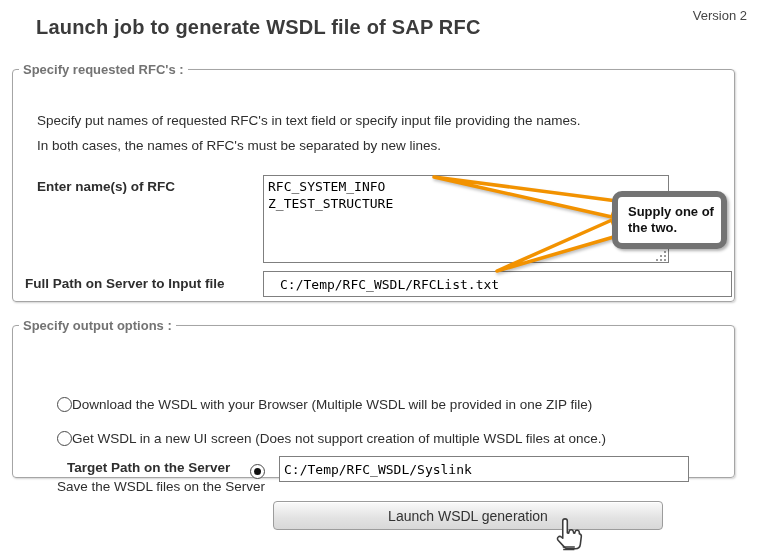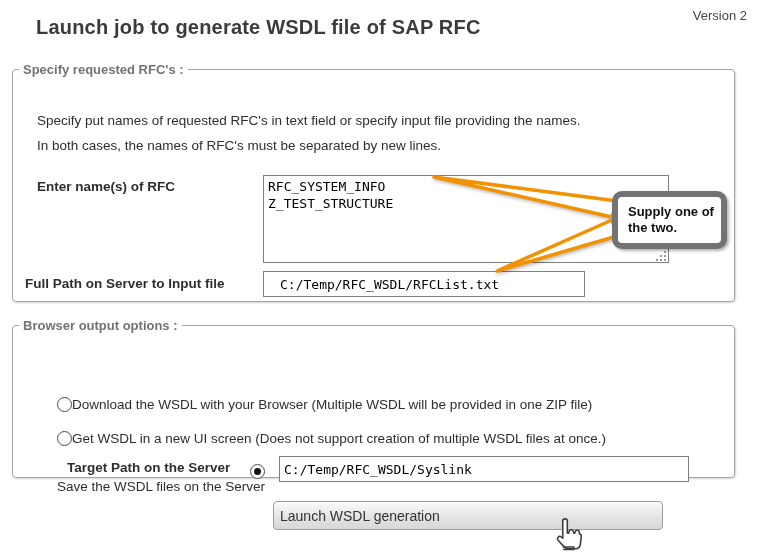--- a/index.html
+++ b/index.html
@@ -63,21 +63,21 @@
   }
   .callout .txt{font-size:13px;font-weight:bold;color:#111;padding-left:10px;line-height:16px;}
 
   svg.arrows{position:absolute;left:0;top:0;z-index:5;pointer-events:none;}
 
   .launch-btn{
     position:absolute;left:273px;top:501px;width:390px;height:29px;
     background:linear-gradient(#fafafa,#e2e2e2 60%,#d8d8d8);
     border:1px solid #9c9c9c;border-radius:4px;
     font-family:"Liberation Sans",sans-serif;font-size:14px;color:#333;
-    text-align:left;line-height:27px;cursor:pointer;
+    text-align:center;line-height:27px;cursor:pointer;
     box-shadow:inset 0 1px 0 #fff;
   }
   .cursor-icon{position:absolute;left:552px;top:515px;z-index:7;pointer-events:none;}
 </style>
 </head>
 <body>
 
 <div class="page">
 
   <div class="title">Launch job to generate WSDL file of SAP RFC</div>
@@ -94,36 +94,36 @@
     <div class="grip" style="left:644px;top:174px;">
         <i></i>
         <i></i>
         <i></i>
         <i></i>
         <i></i>
         <i></i>
       </div>
 
     <div class="abs flabel" style="left:12px;top:199px;">Full Path on Server to Input file</div>
-    <input class="mono abs" style="left: 250px; top: 194px; width: 322px; height: 26px; padding-left: 16px;" value="C:/Temp/RFC_WSDL/RFCList.txt">
+    <input class="mono abs" style="left: 250px; top: 194px; width: 469px; height: 26px; padding-left: 16px;" value="C:/Temp/RFC_WSDL/RFCList.txt">
   </fieldset>
 
   <svg class="arrows" width="761" height="559" viewBox="0 0 761 559">
     <g fill="#ffffff" stroke="#f29200" stroke-width="3.5" stroke-linejoin="round" style="filter:drop-shadow(1px 2px 1.5px rgba(0,0,0,.25));">
       <polygon points="434,177 617,201 612,217"></polygon>
       <polygon points="497,271 612,220 617,236"></polygon>
     </g>
   </svg>
 
   <div class="callout">
     <div class="txt">Supply one of the two.</div>
   </div>
 
   <fieldset class="box" id="out-box">
-    <legend>Browser output options :</legend>
+    <legend>Specify output options :</legend>
 
     <div class="radio-row" style="top:30px;">
       <span class="radio"></span>
       <span class="radio-label">Download the WSDL with your Browser (Multiple WSDL will be provided in one ZIP file)</span>
     </div>
     <div class="radio-row" style="top:64px;">
       <span class="radio"></span>
       <span class="radio-label">Get WSDL in a new UI screen (Does not support creation of multiple WSDL files at once.)</span>
     </div>
     <div class="radio-row" style="top:97px;flex-direction:column;">

